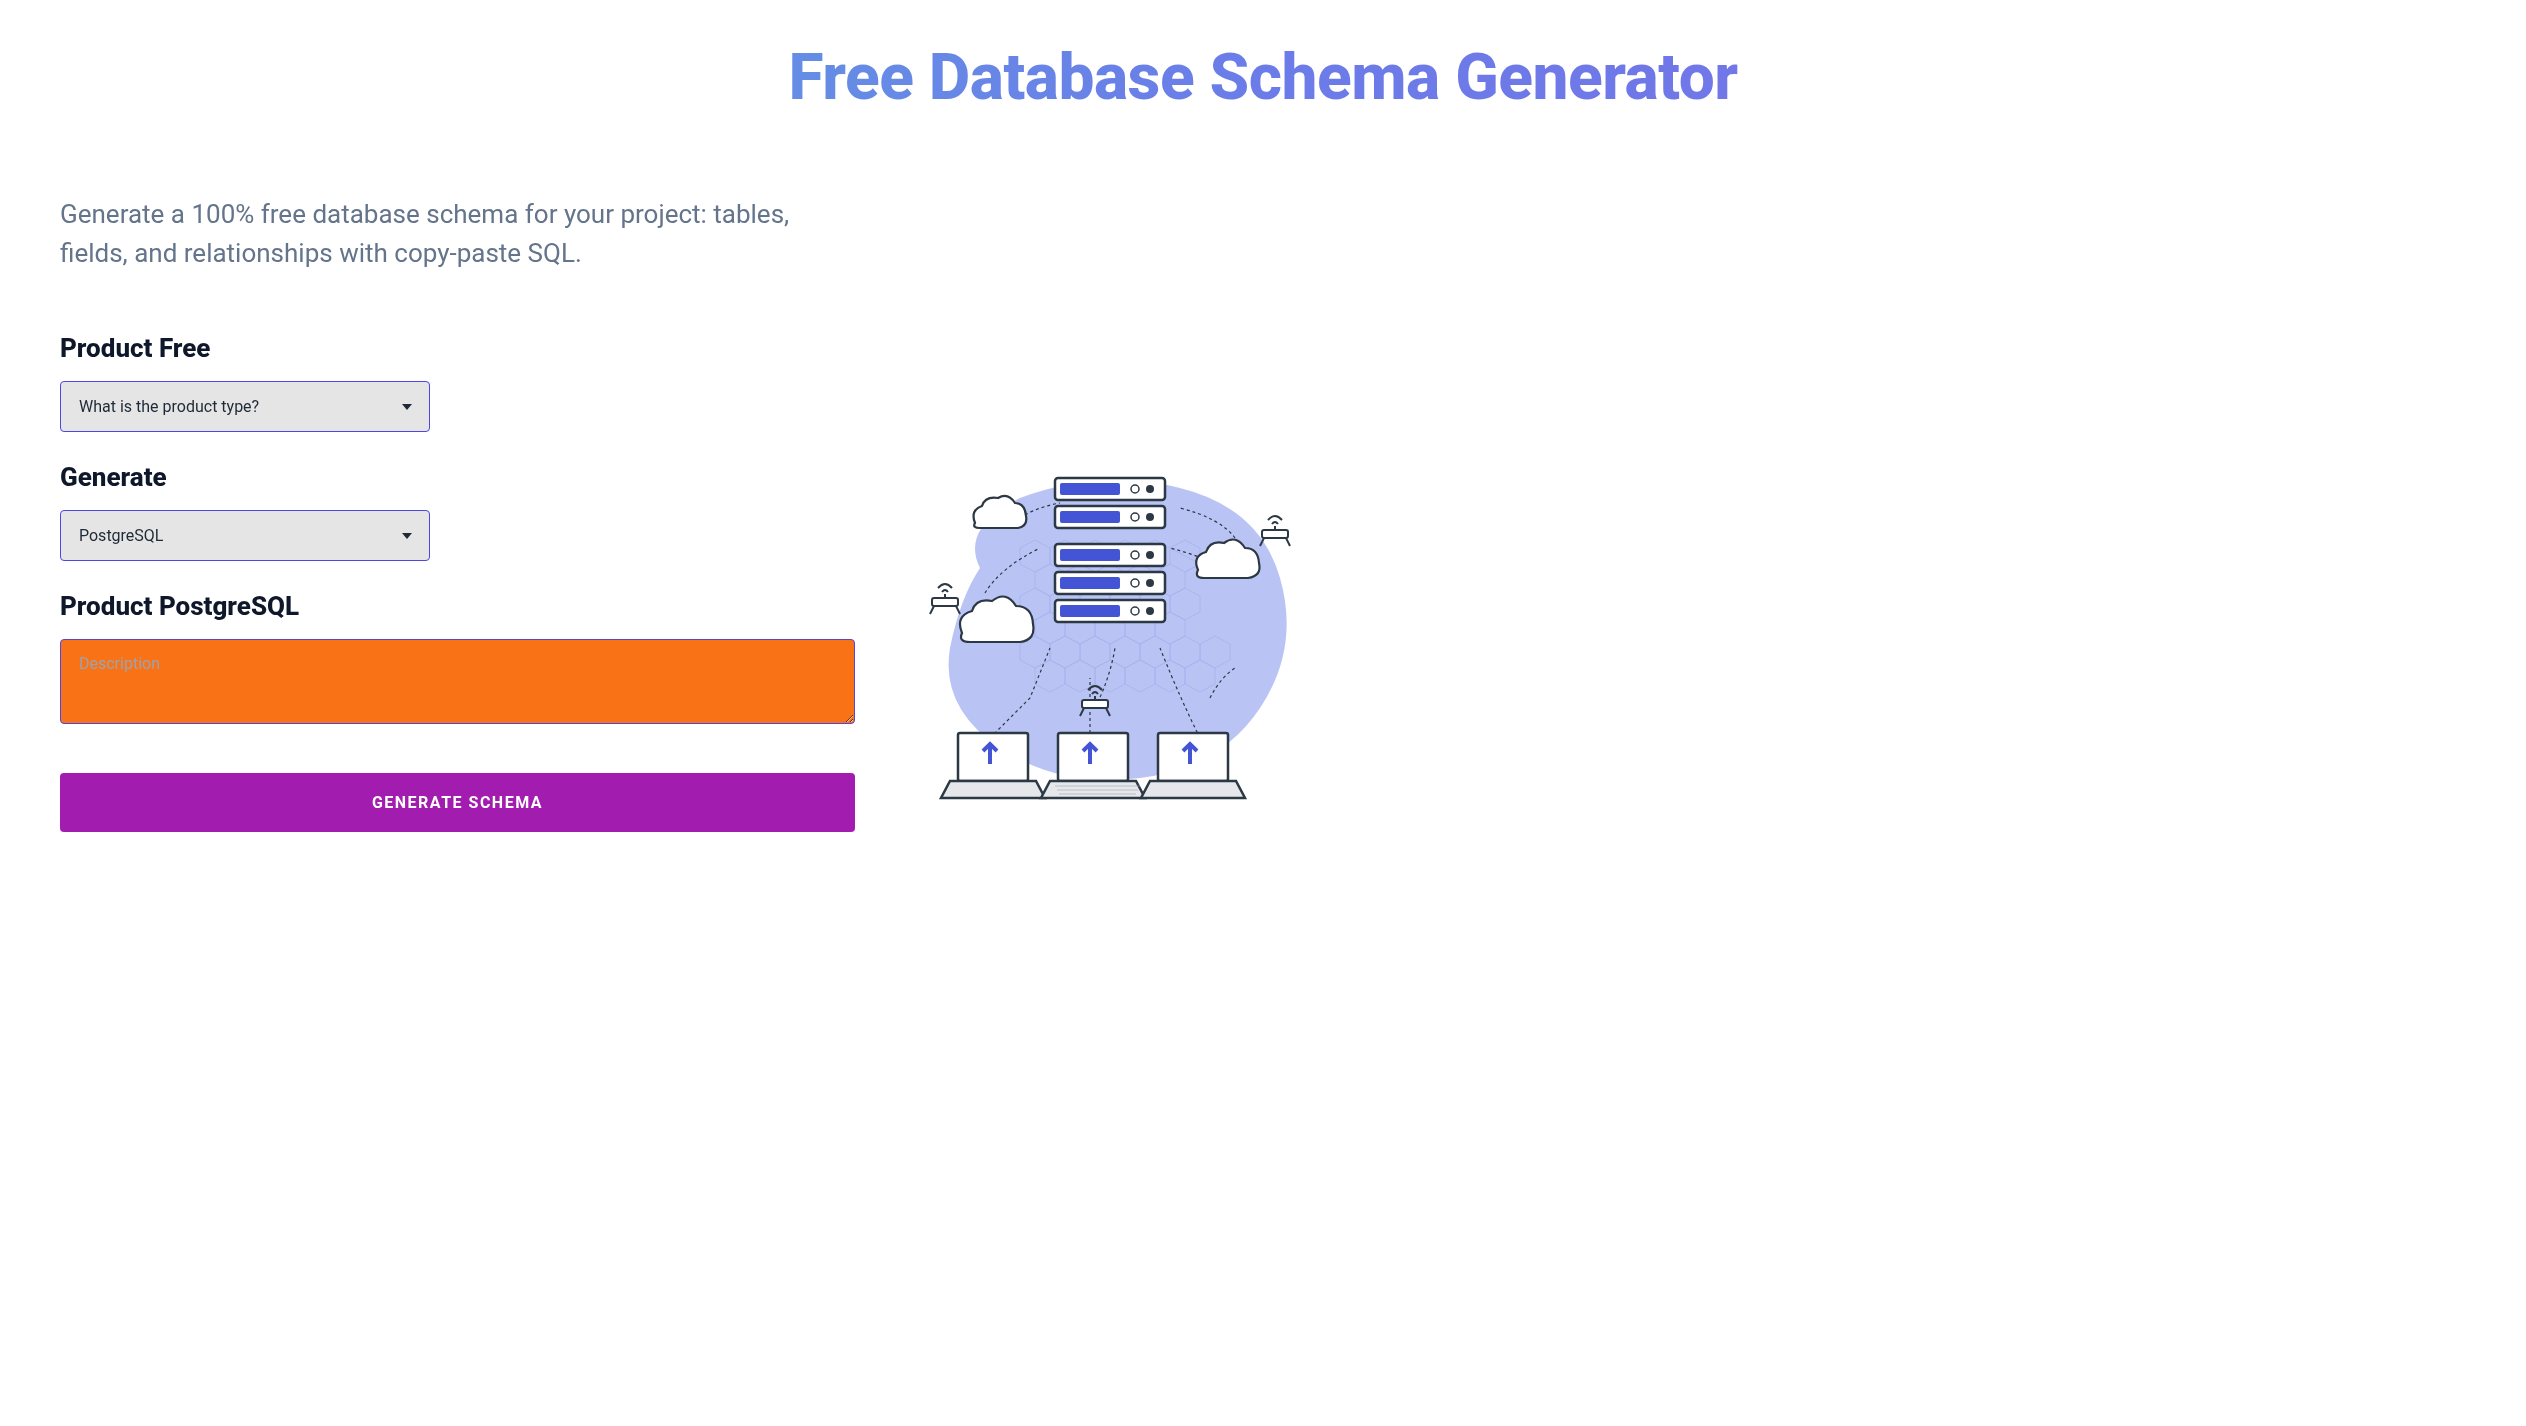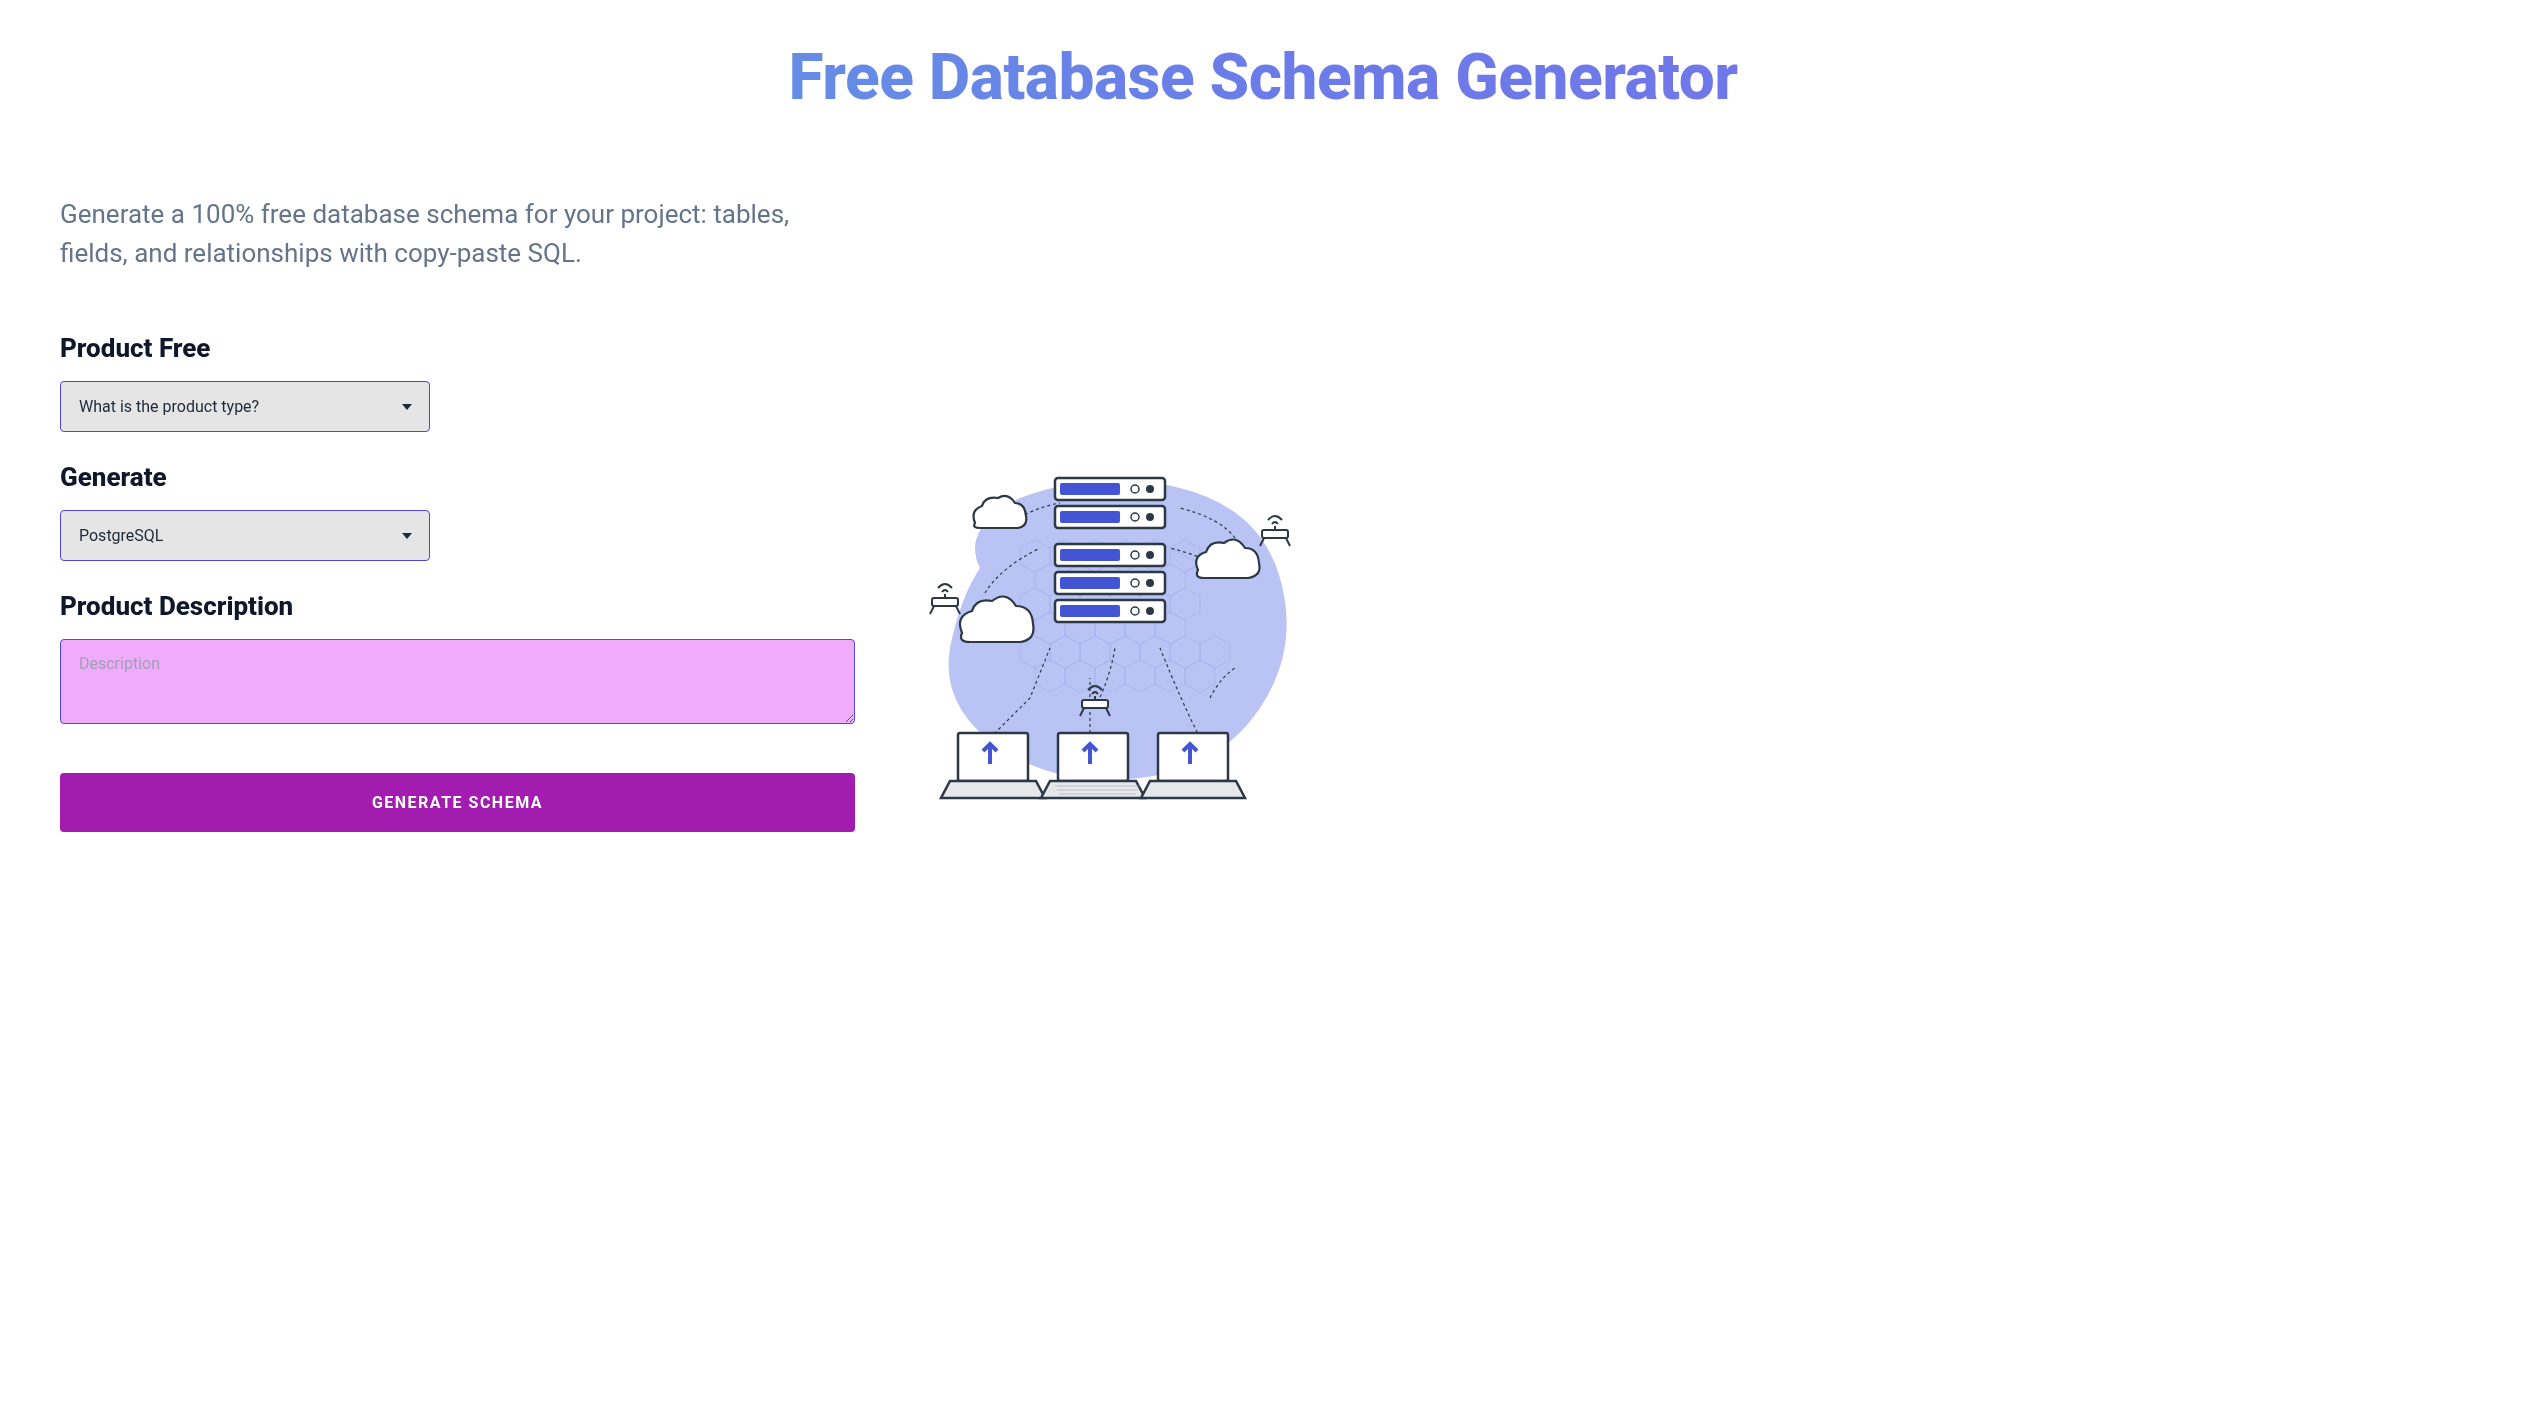--- a/index.html
+++ b/index.html
@@ -87,21 +87,21 @@
     }
     
     .textarea-input {
       width: 100%;
       max-width: 795px;
       padding: 14px 18px;
       border: 1.5px solid #4f46e5;
       border-radius: 4px;
       font-size: 16px;
       color: #1f2937;
-      background: #f0abfc;
+      background: #f97316;
       font-family: inherit;
       resize: vertical;
       min-height: 85px;
       margin-bottom: 45px;
     }
     
     .textarea-input::placeholder {
       color: #9ca3af;
     }
     
@@ -153,21 +153,21 @@
       <h2 class="field-label">Generate</h2>
       <div class="select-wrapper">
         <select class="select-input">
           <option>PostgreSQL</option>
         </select>
         <div class="select-caret"></div>
       </div>
     </div>
     
     <div>
-      <h2 class="field-label">Product Description</h2>
+      <h2 class="field-label">Product PostgreSQL</h2>
       <textarea class="textarea-input" placeholder="Description" style=""></textarea>
     </div>
     
     <button class="generate-button">GENERATE SCHEMA</button>
   </div>
 
   <div class="illustration-column">
     <svg class="illustration" viewBox="0 0 420 380" xmlns="http://www.w3.org/2000/svg">
 
       <path d="M 80 120 Q 60 80 120 50 Q 200 20 280 40 Q 360 60 380 130 Q 400 200 360 260 Q 320 320 240 330 Q 160 340 100 300 Q 40 260 50 200 Q 60 150 80 120 Z" fill="#adb9f2" opacity="0.85"></path>

